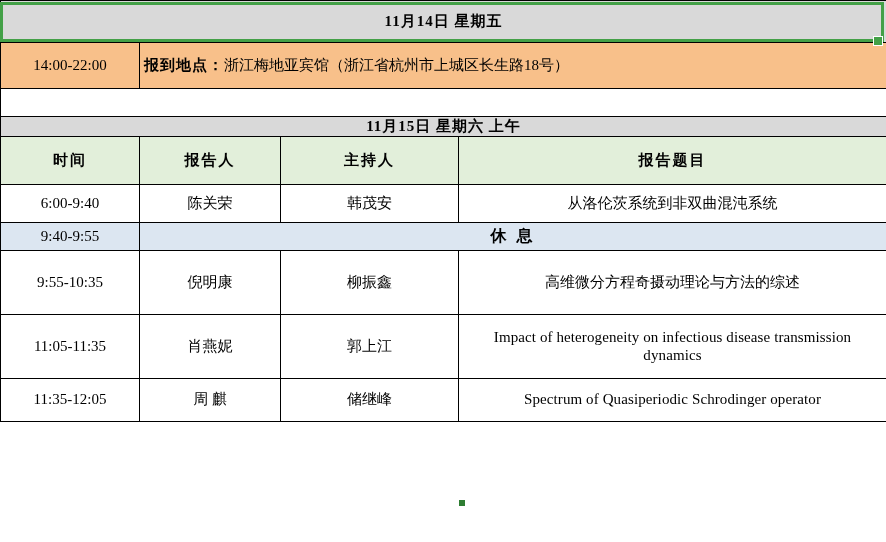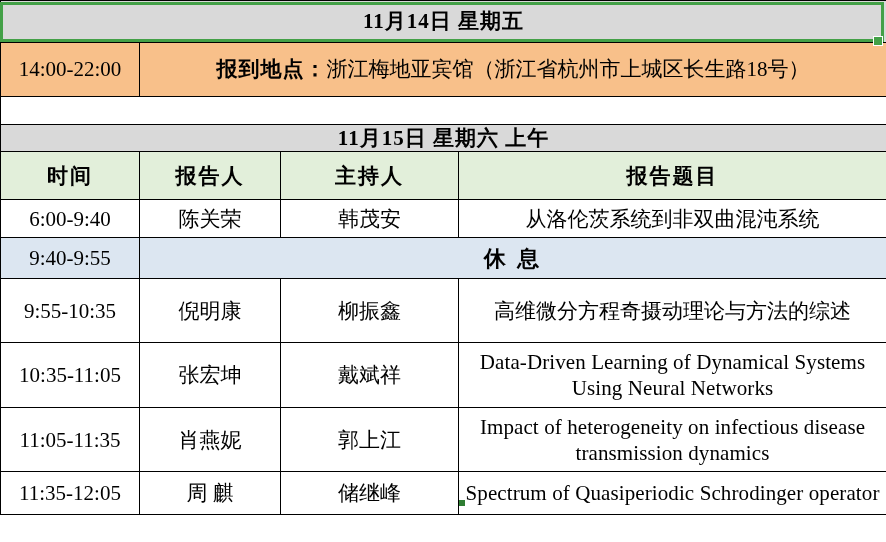--- a/index.html
+++ b/index.html
@@ -28,21 +28,21 @@
     width: 886px;
     margin: 0;
     padding: 0;
   }
 
   table.grid td {
     border: 1.5px solid #000000;
     padding: 0 4px;
     text-align: center;
     vertical-align: middle;
-    font-size: 21px;
+    font-size: 15px;
     line-height: 1.25;
     overflow: hidden;
     word-wrap: break-word;
   }
 
   
   col.c-time  { width: 139px; }
   col.c-spk   { width: 141px; }
   col.c-chair { width: 178px; }
   col.c-title { width: 428px; }
@@ -53,21 +53,21 @@
     font-weight: bold;
     font-size: 18px;
     letter-spacing: 1px;
   }
 
   .row-reg td {
     background: #F8C08A;
     font-size: 17px;
   }
   .row-reg td.reg-time { font-weight: normal; }
-  .row-reg td.reg-place { text-align: center; margin-top: 25px; }
+  .row-reg td.reg-place { text-align: left; margin-top: 25px; }
   .reg-label { font-weight: bold; letter-spacing: 1px; }
 
   .row-spacer td {
     background: #ffffff;
     border-left: 1.5px solid #000000;
     border-right: 1.5px solid #000000;
     border-top: 1.5px solid #000000;
     border-bottom: 1.5px solid #000000;
     height: 27px;
   }
@@ -78,21 +78,21 @@
     font-size: 18px;
     letter-spacing: 2px;
   }
 
   .row-break td {
     background: #DCE6F1;
     font-size: 17px;
   }
   .row-break td.break-label {
     font-weight: bold;
-    font-size: 22px;
+    font-size: 16px;
     letter-spacing: 3px;
   }
 
   .cn-title { font-size: 17px; }
   .en-title { font-size: 16.5px; letter-spacing: 0.1px; }
 
   
   #selection {
     position: absolute;
     left: 0px;
@@ -133,21 +133,21 @@
       <col class="c-spk">
       <col class="c-chair">
       <col class="c-title">
     </colgroup>
     <tbody>
 
       <tr class="row-daybar" style="height:42px;">
         <td colspan="4">11月14日  星期五</td>
       </tr>
 
-      <tr class="row-reg" style="height:54px;">
+      <tr class="row-reg" style="height:46px;">
         <td class="reg-time">14:00-22:00</td>
         <td class="reg-place" colspan="3"><span class="reg-label">报到地点：</span><span>浙江梅地亚宾馆（浙江省杭州市上城区长生路18号）</span></td>
       </tr>
 
       <tr class="row-spacer">
         <td colspan="4"></td>
       </tr>
 
       <tr class="row-daybar" style="height:17px;">
         <td colspan="4">11月15日  星期六 上午</td>
@@ -161,38 +161,32 @@
       </tr>
 
 
       <tr style="height:38px;">
         <td>6:00-9:40</td>
         <td>陈关荣</td>
         <td>韩茂安</td>
         <td class="cn-title">从洛伦茨系统到非双曲混沌系统</td>
       </tr>
 
-      <tr class="row-break" style="height:41px;">
+      <tr class="row-break" style="height:28px;">
         <td>9:40-9:55</td>
         <td class="break-label" colspan="3">休 息</td>
       </tr>
 
       <tr style="height:64px;">
         <td>9:55-10:35</td>
         <td>倪明康</td>
         <td>柳振鑫</td>
         <td class="cn-title">高维微分方程奇摄动理论与方法的综述</td>
       </tr>
 
-      <tr style="height:65px;">
-        <td>10:35-11:05</td>
-        <td>张宏坤</td>
-        <td>戴斌祥</td>
-        <td class="en-title">Data-Driven Learning of Dynamical Systems Using Neural Networks</td>
-      </tr>
 
       <tr style="height:64px;">
         <td>11:05-11:35</td>
         <td>肖燕妮</td>
         <td>郭上江</td>
         <td class="en-title">Impact of heterogeneity on infectious disease transmission dynamics</td>
       </tr>
 
       <tr style="height:43px;">
         <td>11:35-12:05</td>

